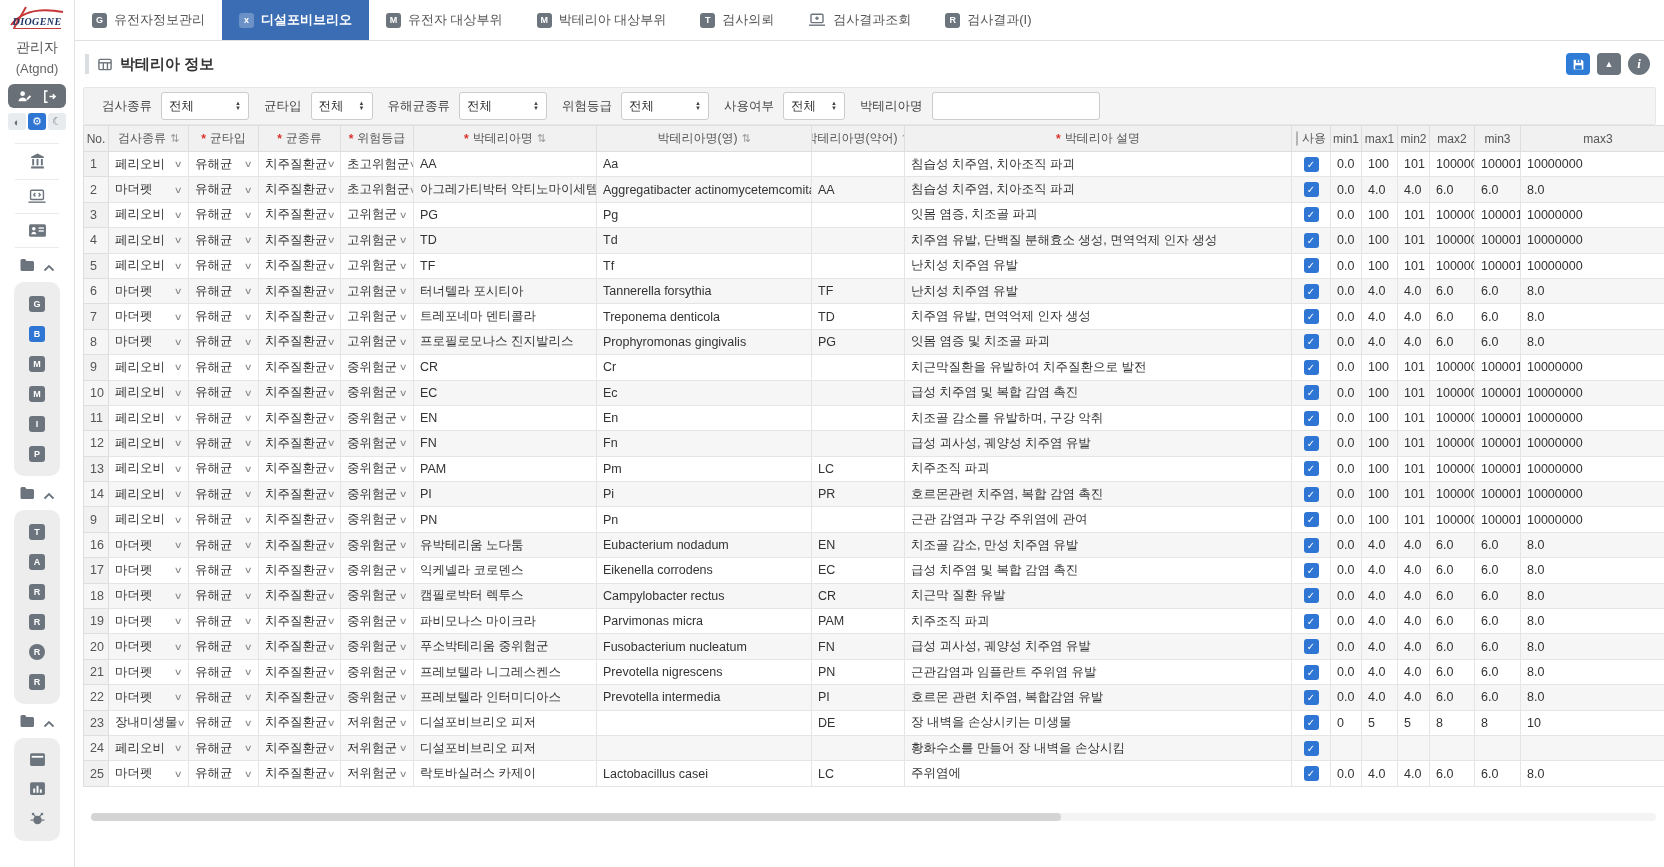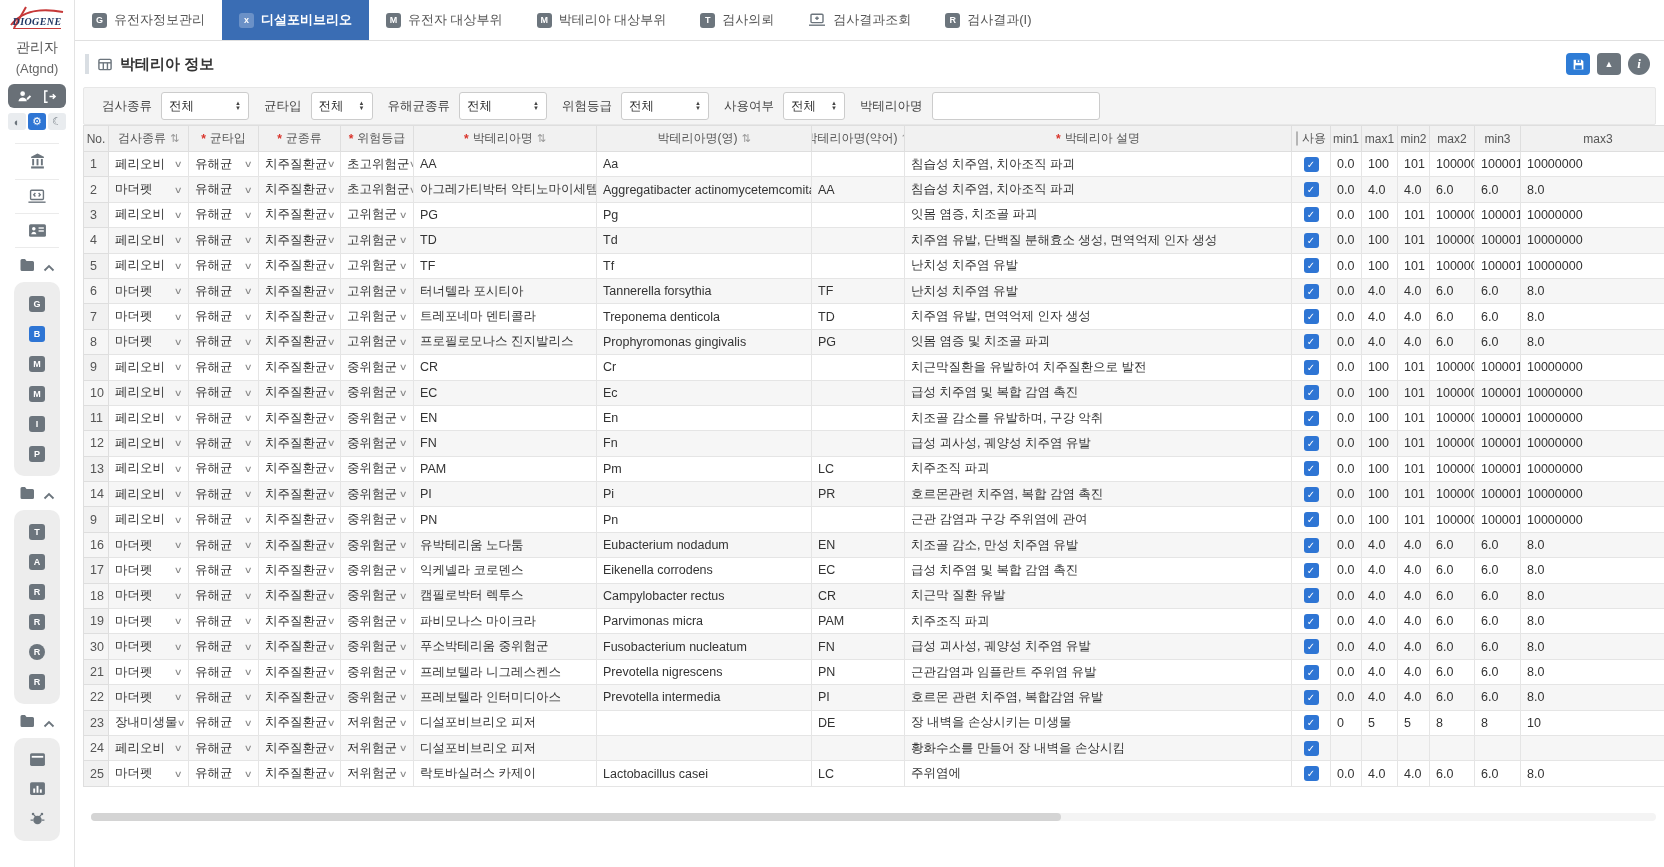--- a/index.html
+++ b/index.html
@@ -1174,21 +1174,21 @@
                 <span class="cb">✓</span>
               </td>
               <td class="c-min1">0.0</td>
               <td class="c-max1">4.0</td>
               <td class="c-min2">4.0</td>
               <td class="c-max2">6.0</td>
               <td class="c-min3">6.0</td>
               <td class="c-max3">8.0</td>
             </tr>
             <tr>
-              <td class="no-cell">30</td>
+              <td class="no-cell">20</td>
               <td class="c-test_type">
                 <span class="dd">
                   <span>마더펫</span>
                   <span class="chev">∨</span>
                 </span>
               </td>
               <td class="c-germ_type">
                 <span class="dd">
                   <span>유해균</span>
                   <span class="chev">∨</span>

